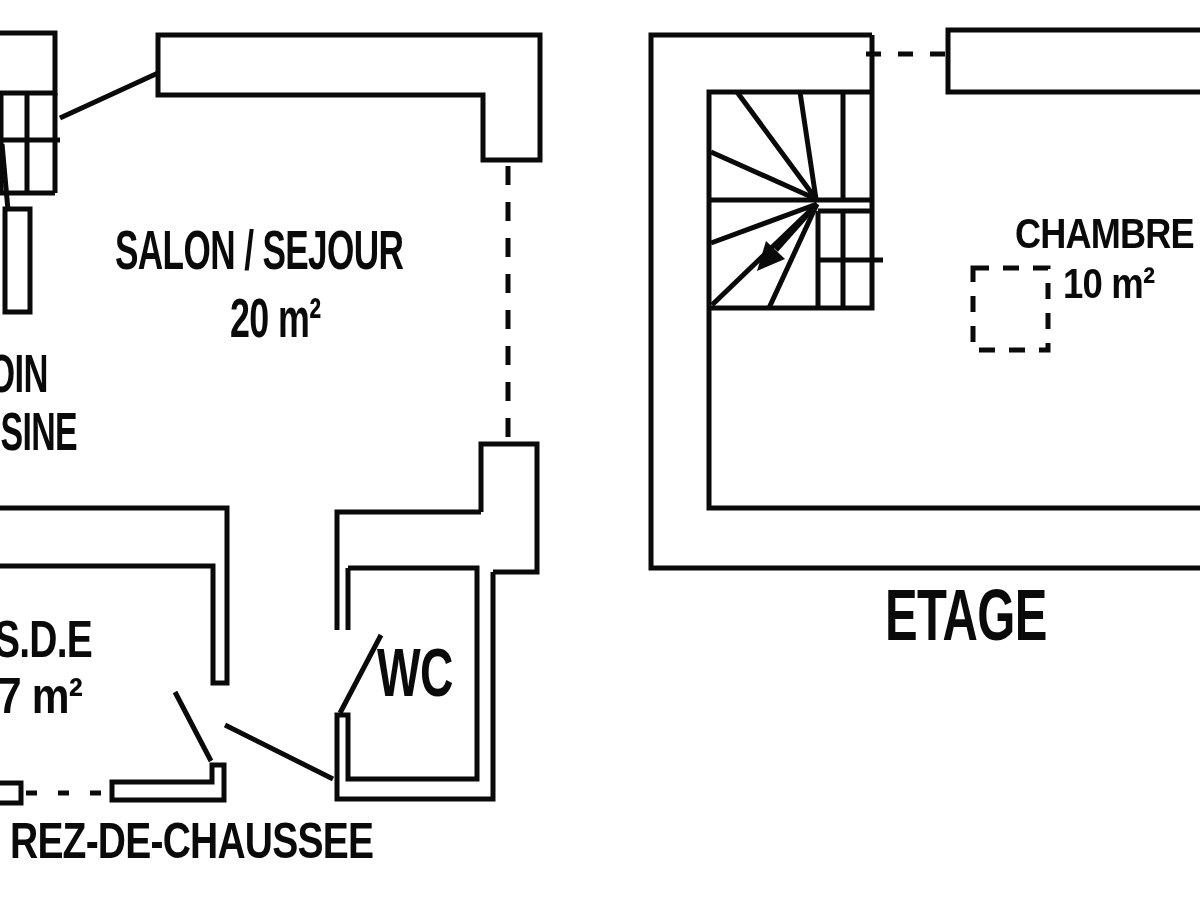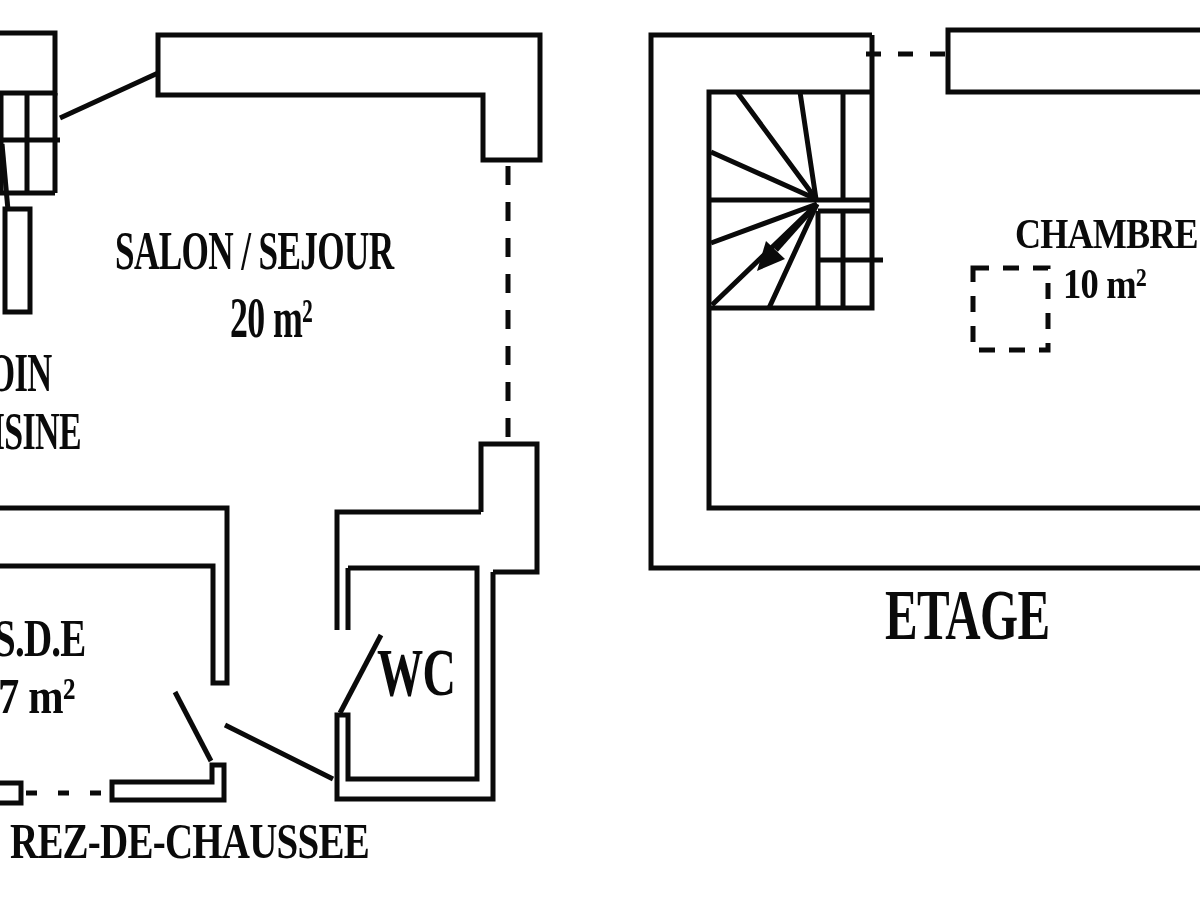--- a/index.html
+++ b/index.html
@@ -1,21 +1,21 @@
 <!DOCTYPE html>
 <html><head>
 <meta charset="utf-8">
 <style>
   html,body{margin:0;padding:0;background:#fff;}
   #plan{
     position:relative;
     width:1200px;height:900px;
     background:#fff;
     overflow:hidden;
-    font-family:Liberation Serif, serif;
+    font-family:Liberation Sans, sans-serif;
   }
   #plan svg{position:absolute;left:0;top:0;}
   .lbl{
     position:absolute;
     font-weight:bold;
     color:#0a0a0a;
     line-height:1;
     white-space:nowrap;
     transform-origin:0 0;
     letter-spacing:-1px;

